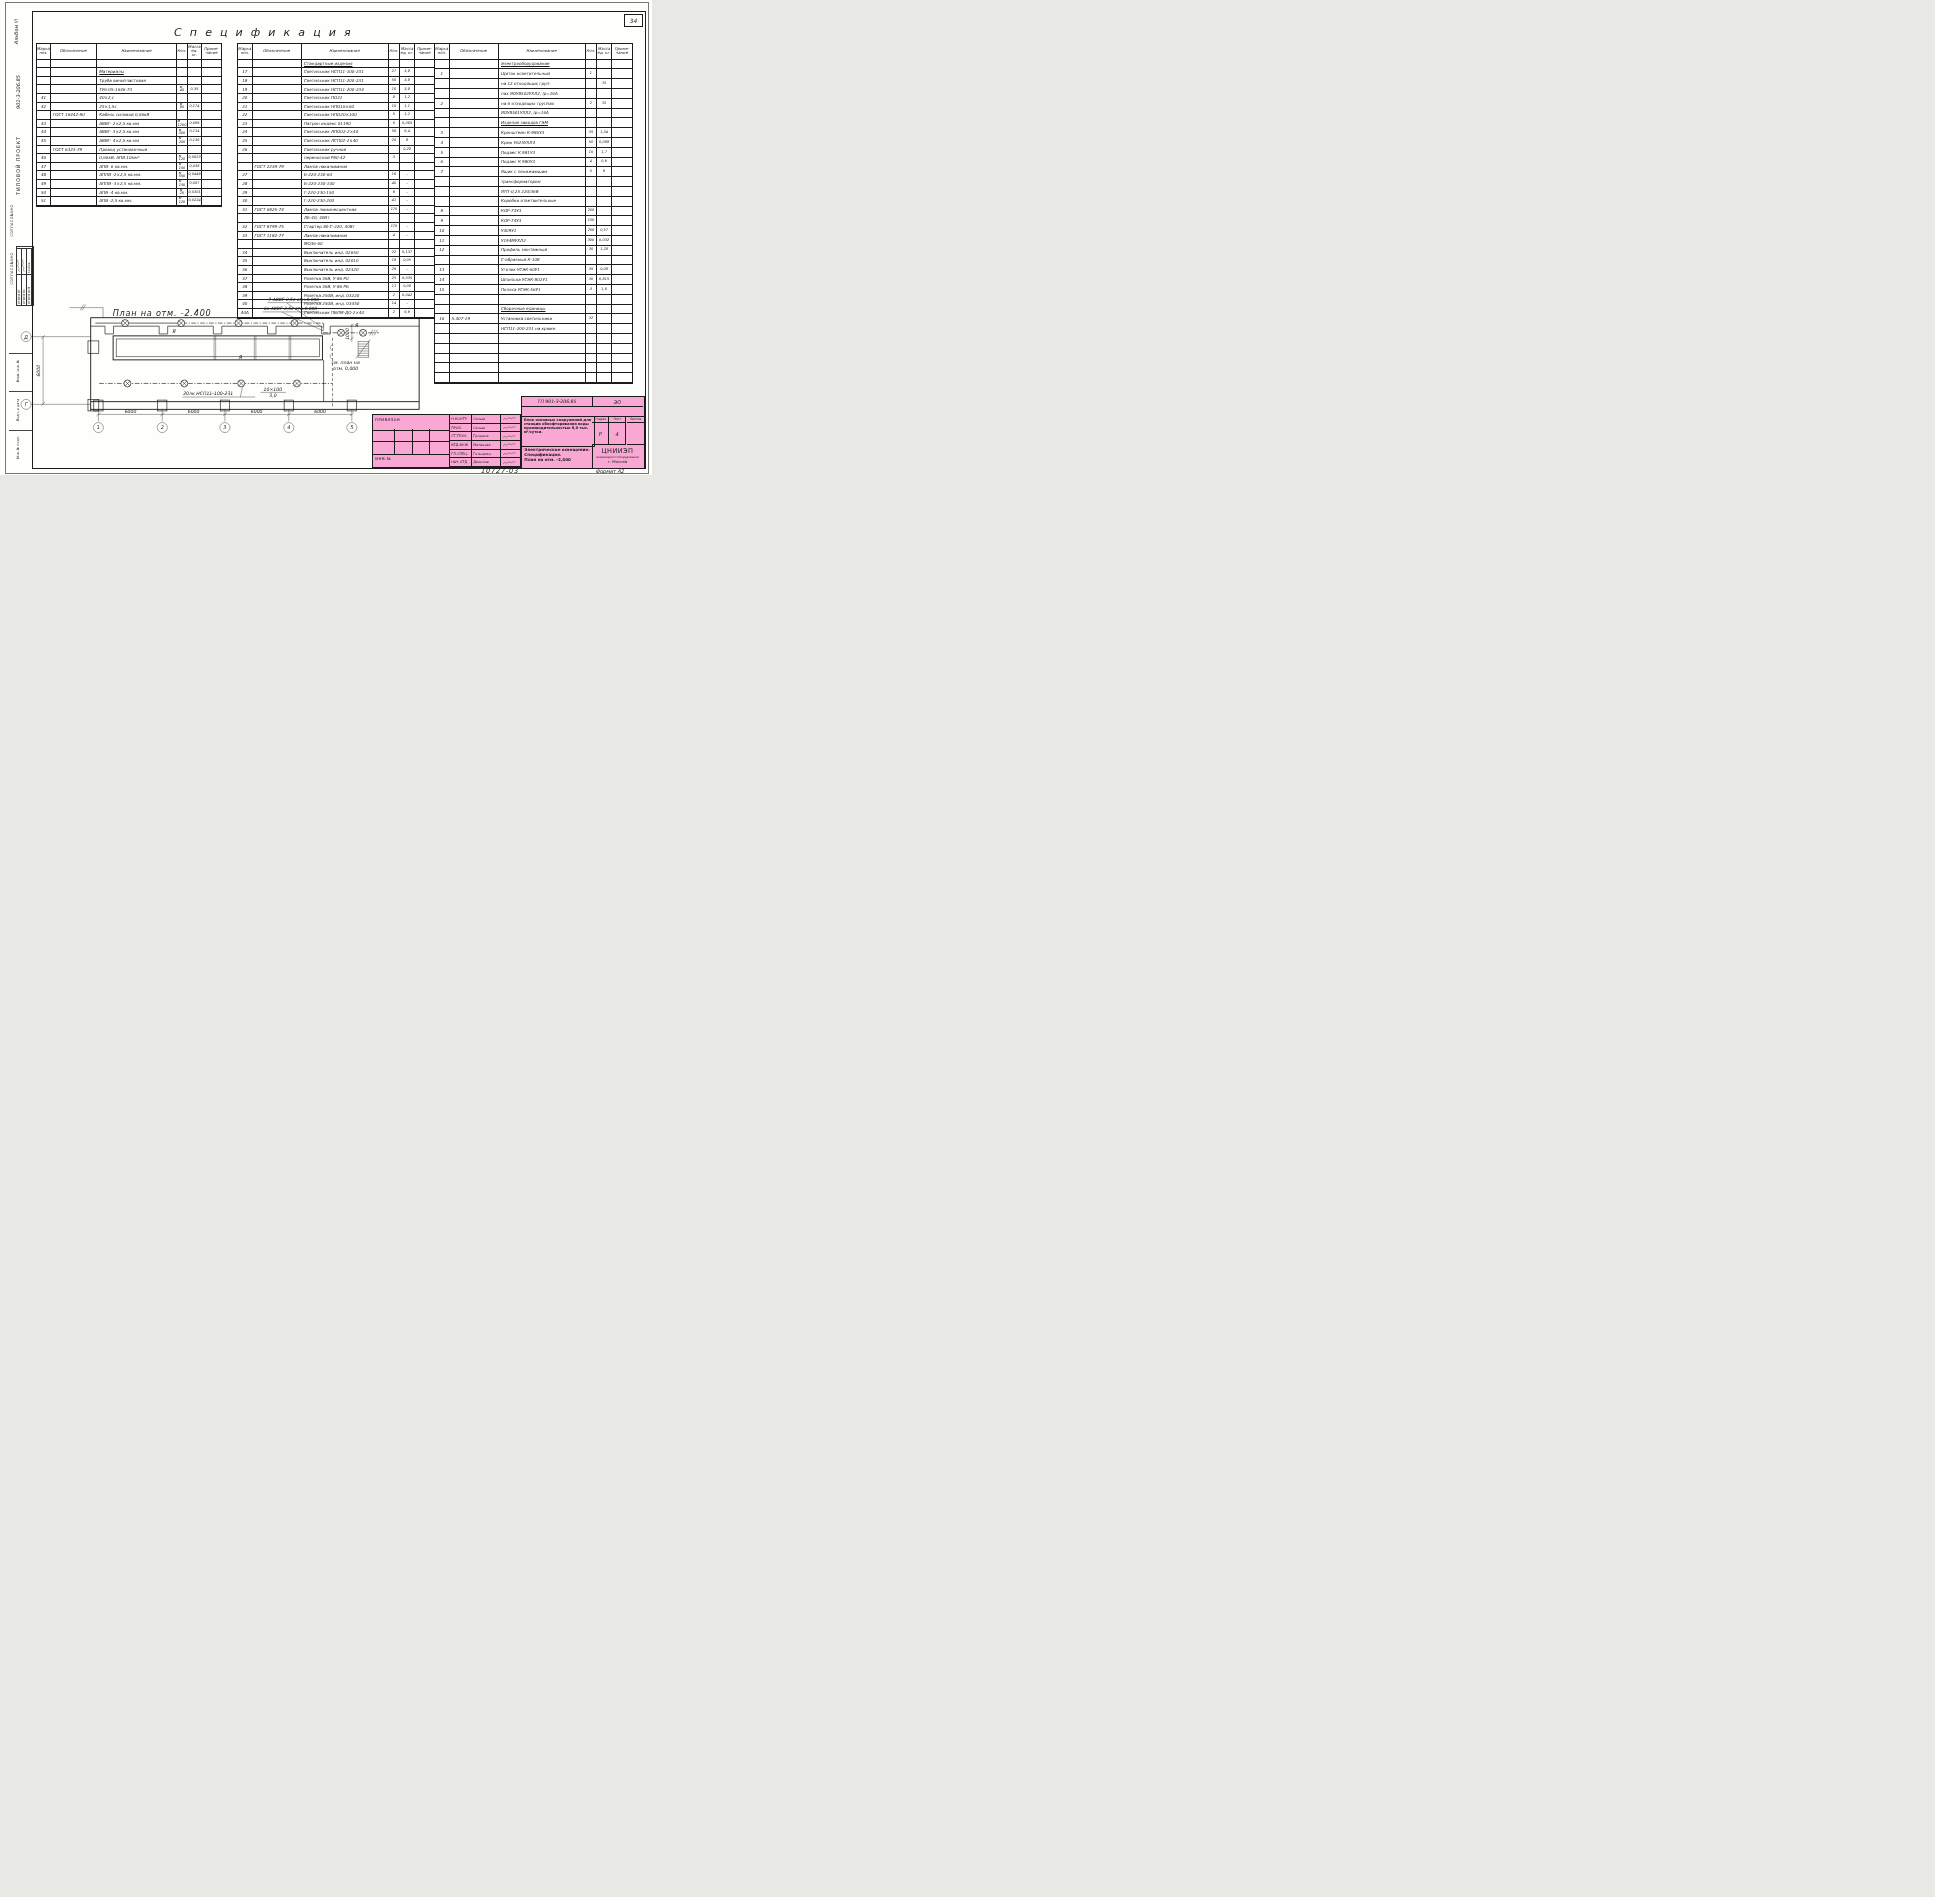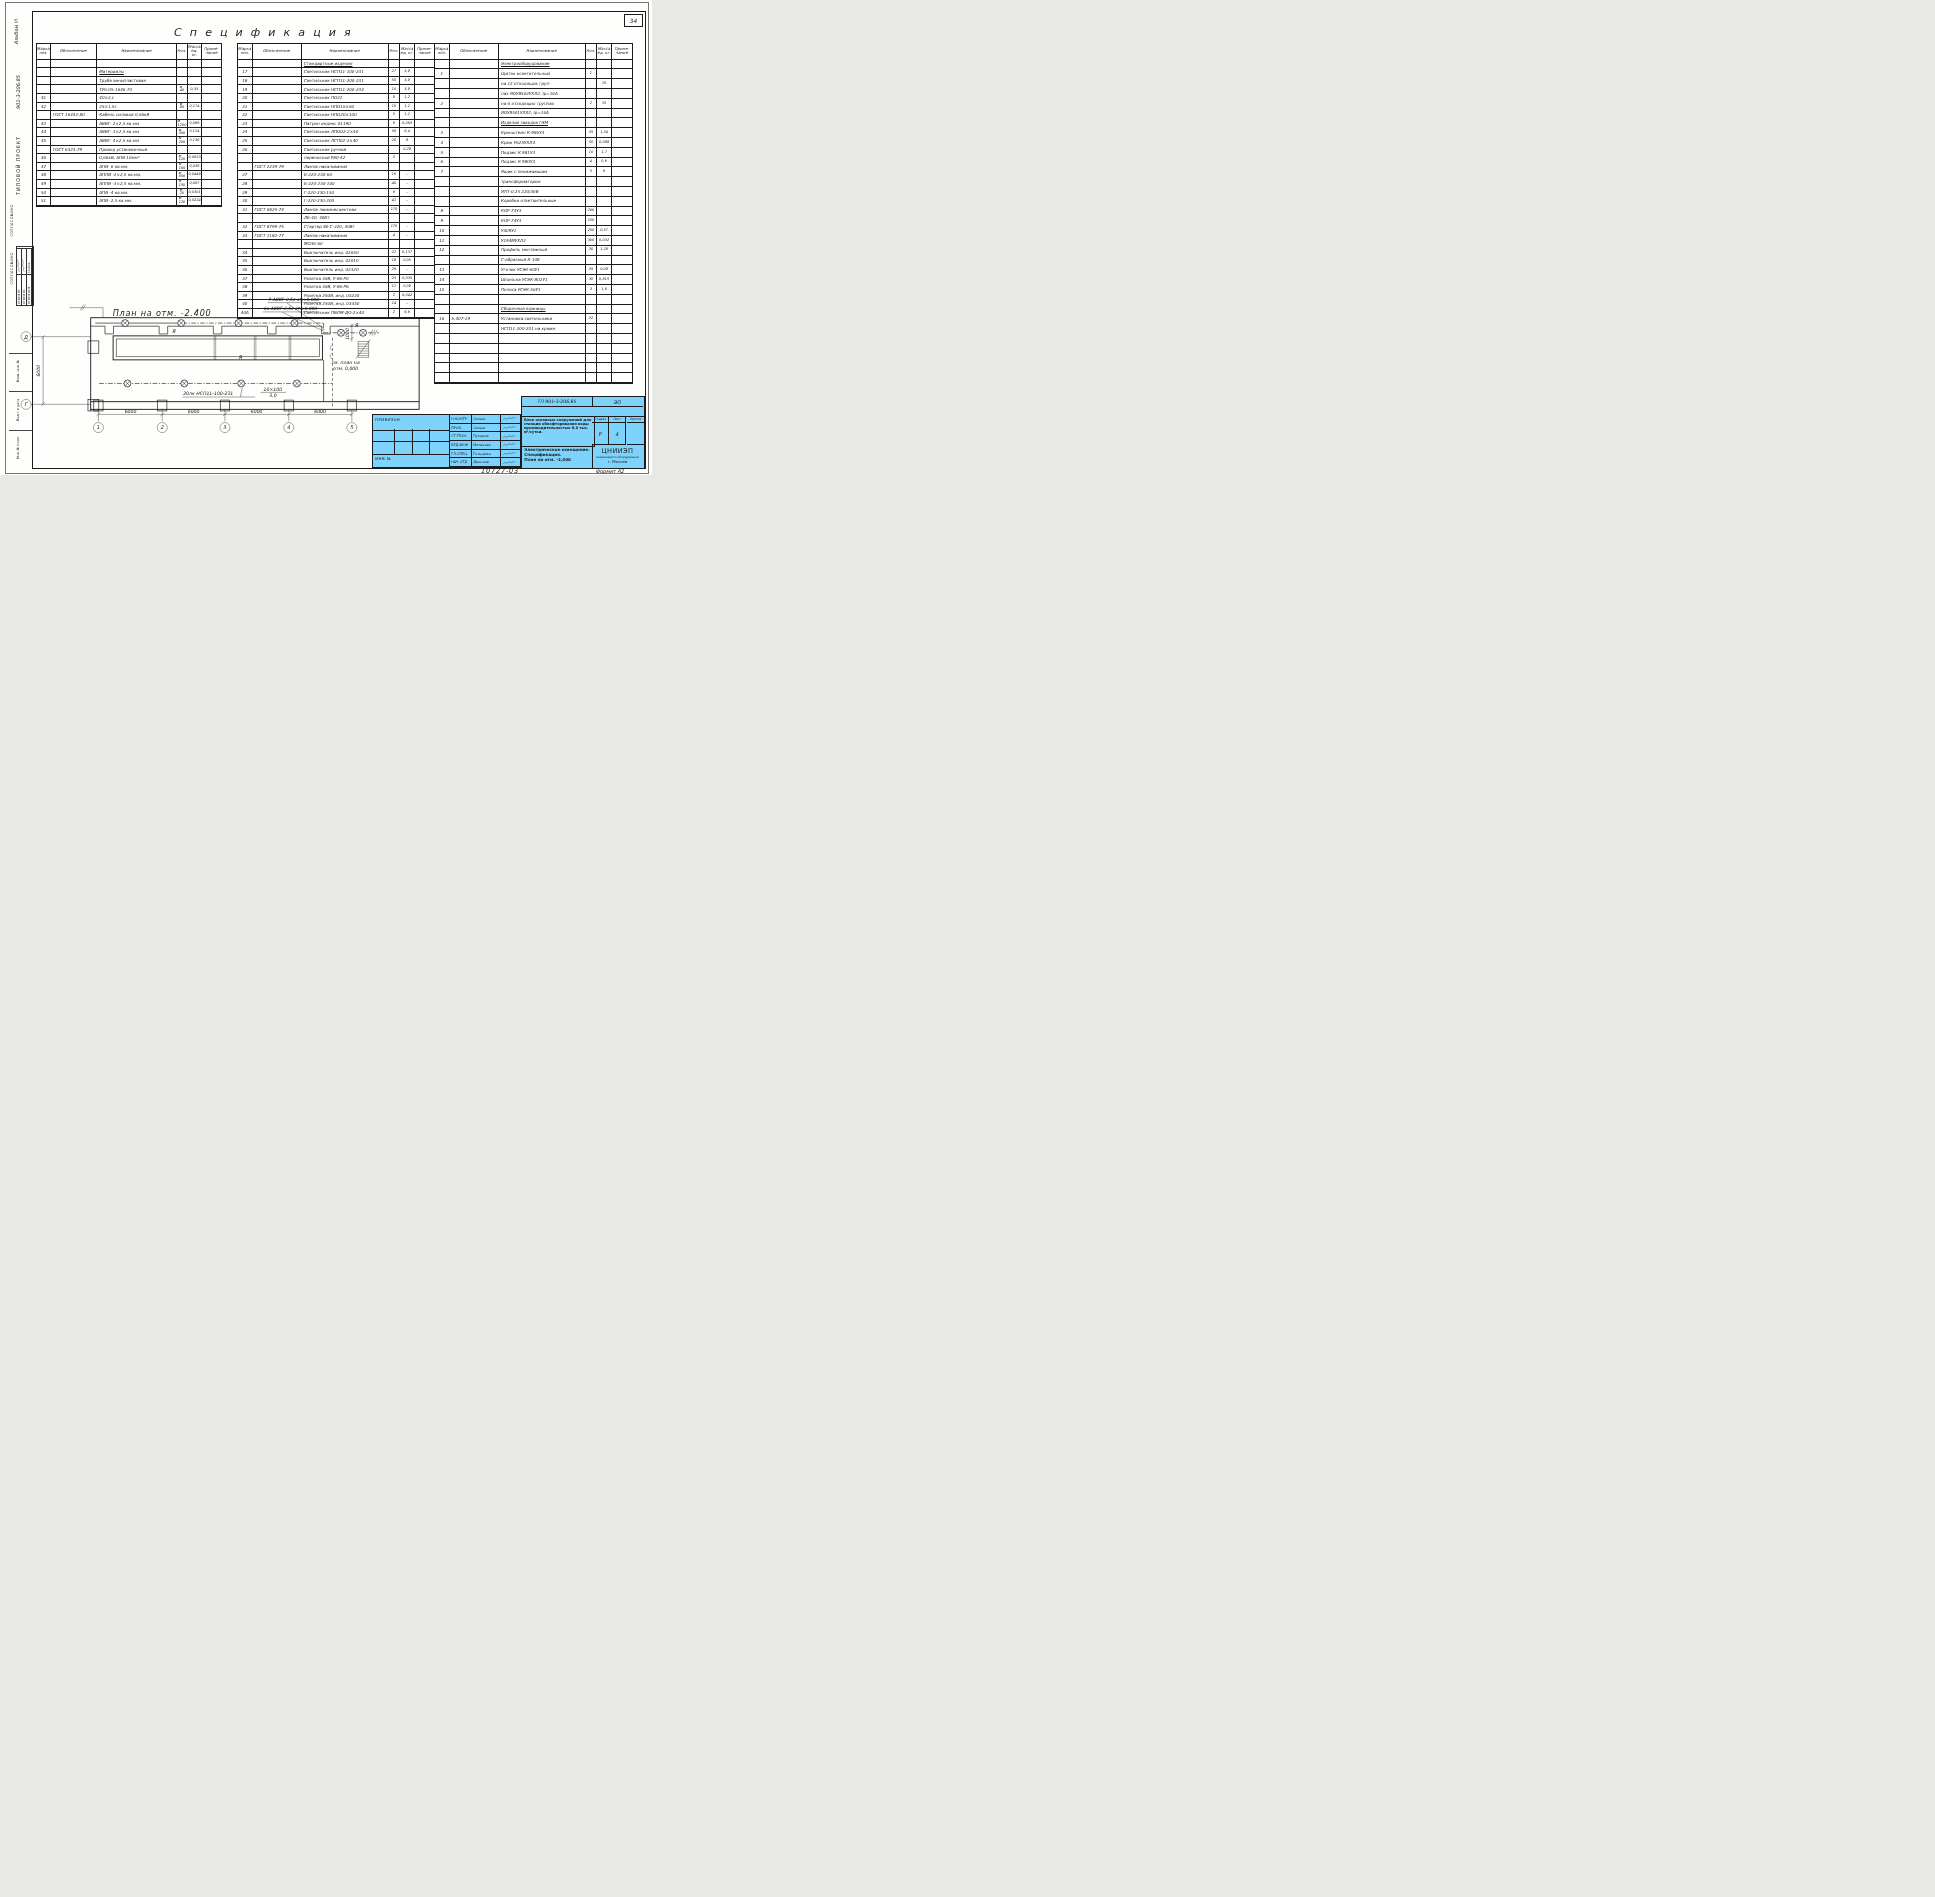--- a/index.html
+++ b/index.html
@@ -37,21 +37,21 @@
   .pt-dim{font-size:12px;font-style:italic;}
   .pt-lbl{font-size:13px;font-style:italic;}
   .pt-see{font-size:12px;font-style:italic;}
   .pt-ax{font-size:13px;font-style:italic;}
   .g-thick line,.g-thick rect,.g-thick polyline{stroke:#1c1c1c;stroke-width:2.4;fill:none;}
   .g-med line,.g-med rect,.g-med polyline,.g-med path{stroke:#1c1c1c;stroke-width:1.7;fill:none;}
   .g-thin line,.g-thin rect,.g-thin circle,.g-thin polyline,.g-thin path{stroke:#1c1c1c;stroke-width:1;fill:none;}
   .g-dash line,.g-dash polyline{stroke:#1c1c1c;stroke-width:1.6;fill:none;stroke-dasharray:12 4 3 4;}
   .g-dash2 line{stroke:#1c1c1c;stroke-width:1.3;fill:none;stroke-dasharray:8 5;}
   
-  .tb{border:0.8px solid #1c1c1c;background:#7dd3fc;}
+  .tb{border:0.8px solid #1c1c1c;background:#f9a8d4;}
   .tb-cell{position:absolute;border-right:0.5px solid #1c1c1c;border-bottom:0.5px solid #1c1c1c;
       font-size:3.5px;overflow:hidden;}
   .tb-label{font-size:3.9px;letter-spacing:0.4px;padding:1.5px 0 0 2.3px;}
   .roles-row{display:grid;grid-template-columns:22px 29px 20px;height:8.7px;}
   .roles-row>div{border-right:0.4px solid #1c1c1c;border-bottom:0.4px solid #1c1c1c;
       font-size:3.3px;display:flex;align-items:center;padding-left:1.2px;overflow:hidden;letter-spacing:0.1px;}
   .sigsvg{width:14.7px;height:5.4px;}
   .tbc{display:flex;align-items:center;justify-content:center;text-align:center;}
   .proj{font-size:3.6px;line-height:4.3px;padding:1.2px 0.8px 0 1.9px;font-weight:bold;}
   .stitle{font-size:4.1px;line-height:5.2px;padding:1.9px 0 0 2.3px;font-weight:bold;}

